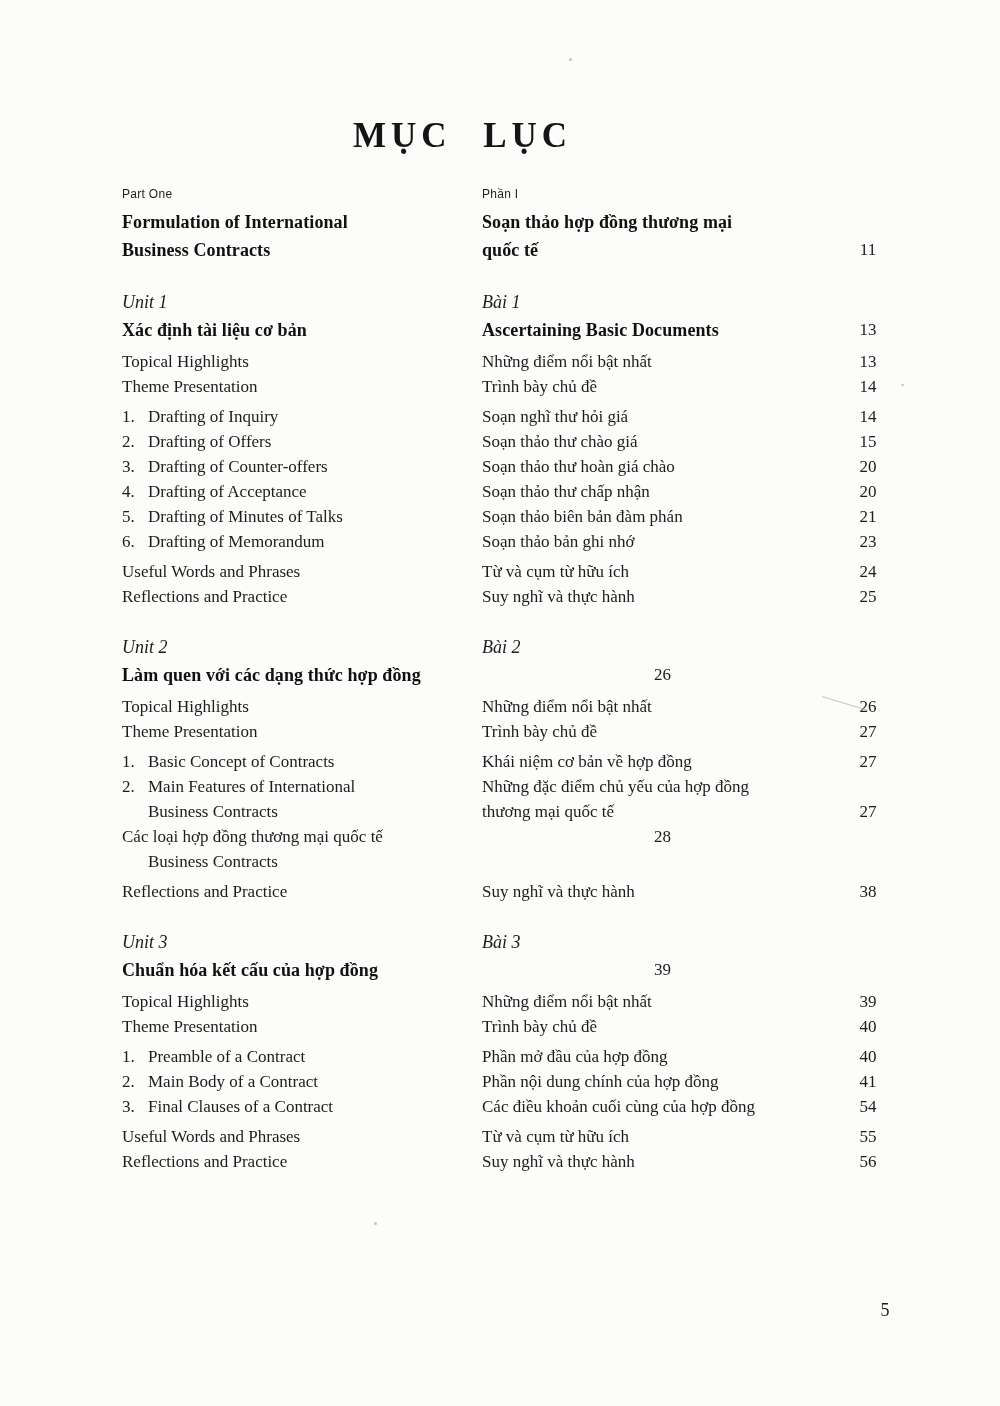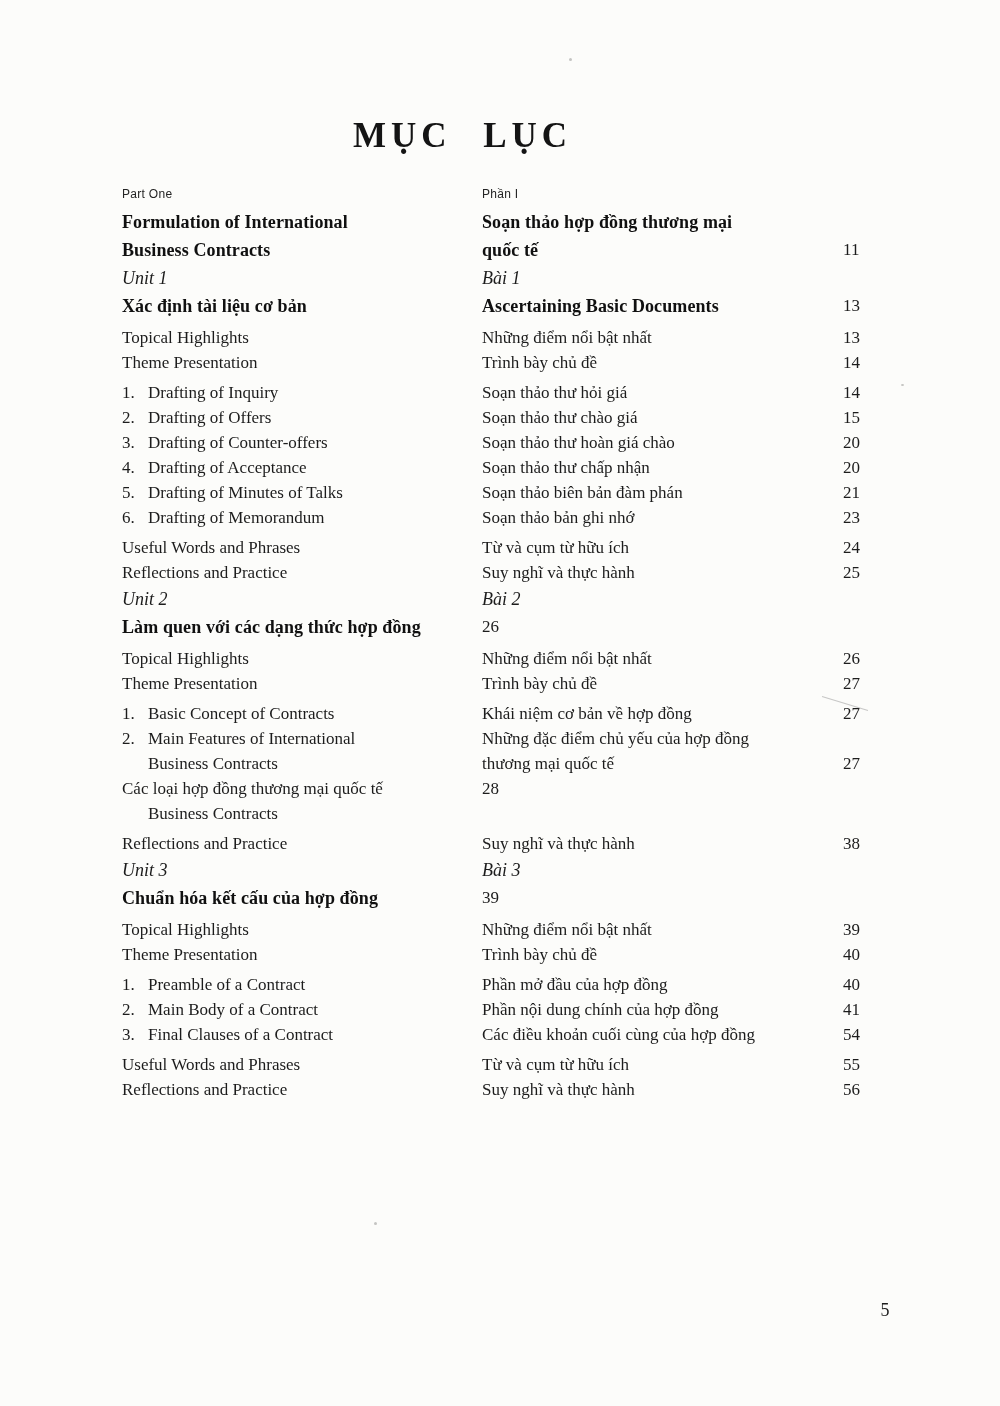--- a/index.html
+++ b/index.html
@@ -19,41 +19,41 @@
     font-family: Liberation Serif, serif;
     font-weight: bold;
     font-size: 35px;
     letter-spacing: 5px;
     word-spacing: 18px;
     color: #141414;
   }
   .toc {
     position: absolute; left: 122px; top: 180px; width: 771px;
   }
-  section.toc-section { }
+  section.toc-section { margin-top: 24px; }
   section.toc-section:first-child { margin-top: 0; }
   .group { margin-top: 5px; }
   .row {
     display: grid;
     grid-template-columns: 360px 1fr 50px;
     line-height: 25px;
     font-size: 17px;
   }
   .row.hrow { line-height: 28px; font-size: 18px; }
   .row.label {
     font-family: "Liberation Sans", "DejaVu Sans", sans-serif;
     font-size: 12px; letter-spacing: 0.3px; color: #242424;
   }
   .row.italic { font-style: italic; }
   .row.bold { font-weight: bold; color: #101010; letter-spacing: 0.1px; }
   .cell.en { padding-right: 8px; }
   .num { display: inline-block; width: 26px; }
   .txt.indent { padding-left: 26px; display: inline-block; }
   .cell.pg {
-    text-align: left;
+    text-align: center;
     font-weight: normal; font-style: normal;
     font-size: 17px; color: #1c1c1c;
     font-family: "Liberation Serif", "DejaVu Serif", serif;
   }
   .folio {
     position: absolute; top: 1300px; left: 870px; width: 30px;
     text-align: center; font-size: 18px; color: #1c1c1c;
   }
   .scratch {
     position: absolute; top: 703px; left: 821px;
@@ -114,21 +114,21 @@
           </div>
           <div class="row">
             <div class="cell en"><span class="txt">Theme Presentation</span></div>
             <div class="cell vi"><span class="txt">Trình bày chủ đề</span></div>
             <div class="cell pg"><span class="txt">14</span></div>
           </div>
         </div>
         <div class="group">
           <div class="row">
             <div class="cell en"><span class="num">1.</span><span class="txt">Drafting of Inquiry</span></div>
-            <div class="cell vi"><span class="txt">Soạn thảo thư hỏi giá</span></div>
+            <div class="cell vi"><span class="txt">Soạn nghĩ thư hỏi giá</span></div>
             <div class="cell pg"><span class="txt">14</span></div>
           </div>
           <div class="row">
             <div class="cell en"><span class="num">2.</span><span class="txt">Drafting of Offers</span></div>
             <div class="cell vi"><span class="txt">Soạn thảo thư chào giá</span></div>
             <div class="cell pg"><span class="txt">15</span></div>
           </div>
           <div class="row">
             <div class="cell en"><span class="num">3.</span><span class="txt">Drafting of Counter-offers</span></div>
             <div class="cell vi"><span class="txt">Soạn thảo thư hoàn giá chào</span></div>

